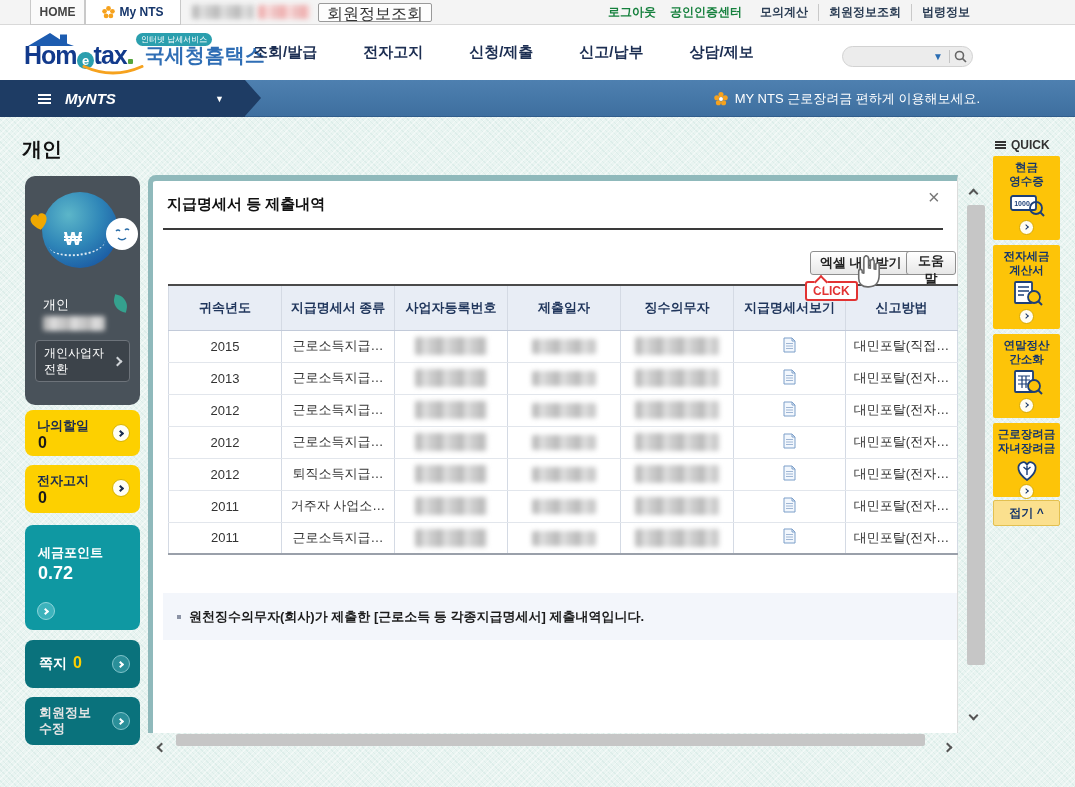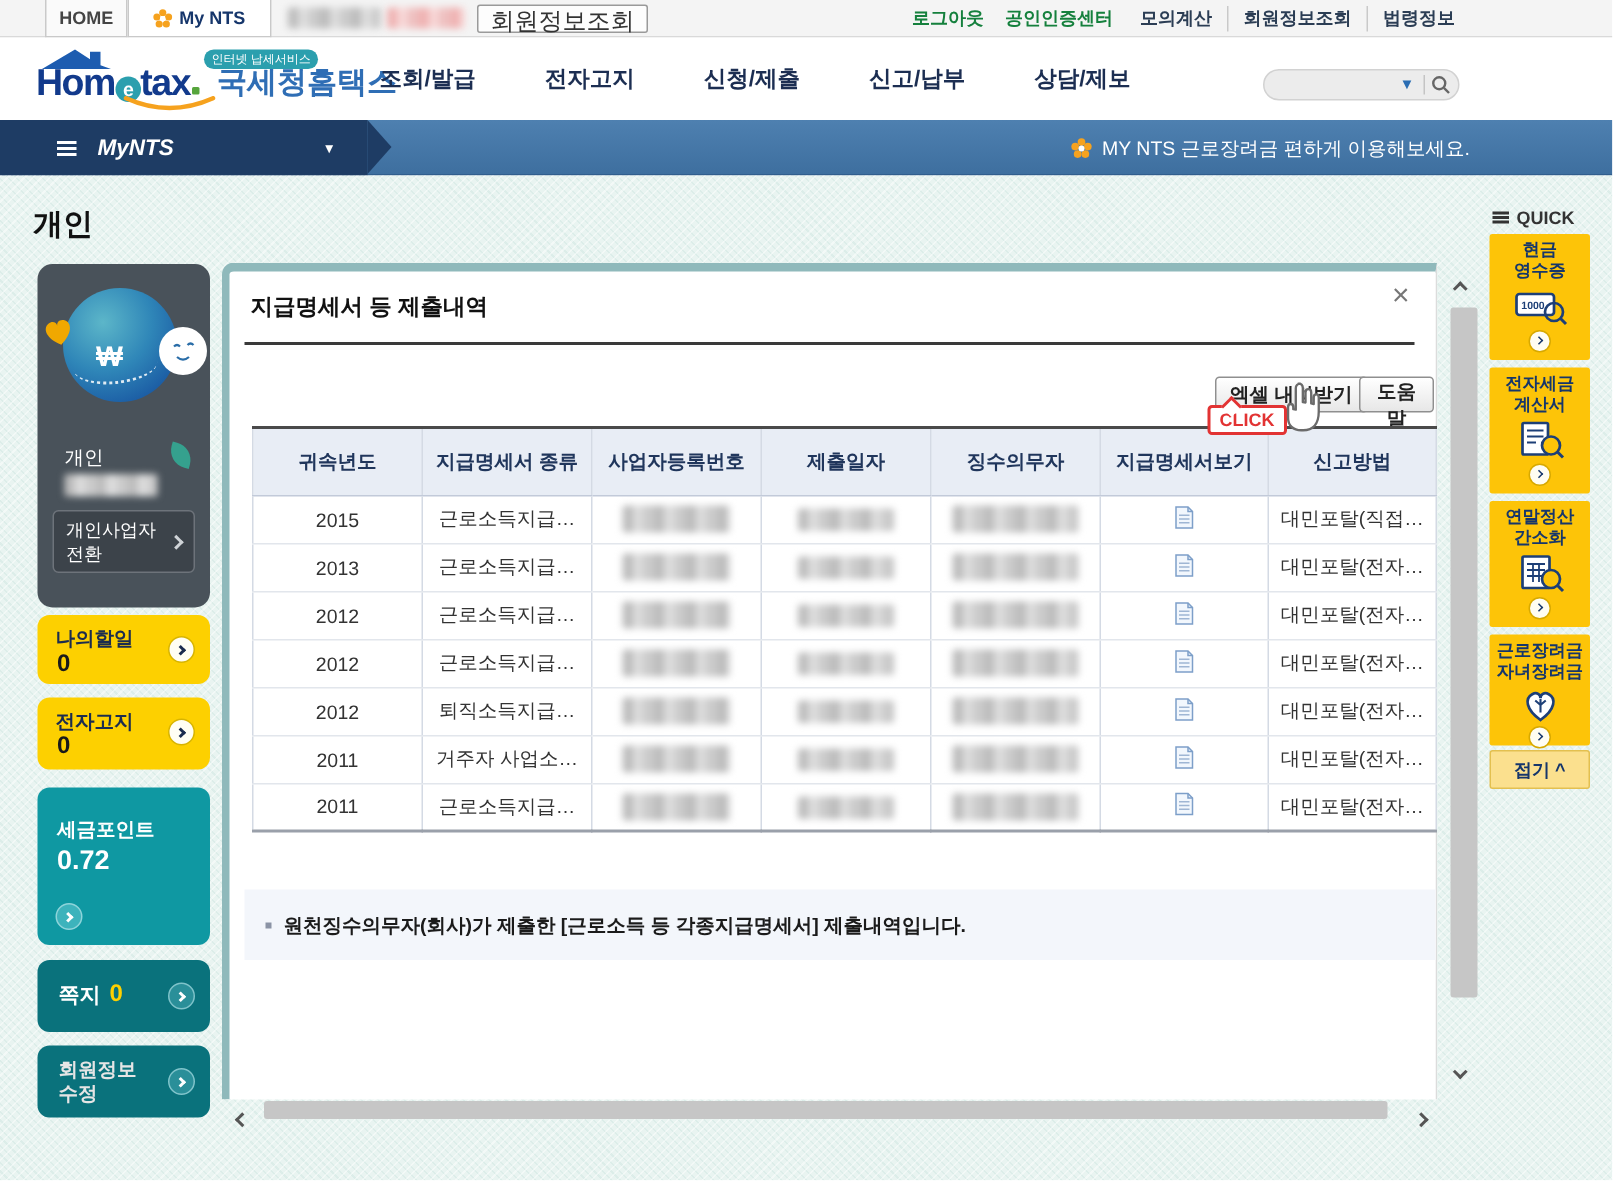--- a/index.html
+++ b/index.html
@@ -105,21 +105,21 @@
 
   
   .panel { position:absolute; left:148px; top:58px; width:810px; height:558px; background:#fff;
            border-left:5px solid #8fb9bb; border-top:6px solid #8fb9bb; border-right:1px solid #dcdcdc; border-radius:8px 0 0 0; }
   .panel-title { position:absolute; left:14px; top:14px; font-size:15px; font-weight:bold; color:#111; }
   .panel-close { position:absolute; left:775px; top:6px; font-size:20px; color:#777; background:none; border:none; line-height:1; font-family:inherit; cursor:pointer; }
   .panel-divider { position:absolute; left:10px; top:47px; width:780px; height:2px; background:#3a3a3a; }
   .pbtn { position:absolute; top:70px; height:24px; font-size:13px; font-weight:bold; color:#222; font-family:inherit;
           background:linear-gradient(#ffffff,#e7e7e7); border:1px solid #8f8f8f; border-radius:3px; padding:0 9px; }
   .btn-excel { left:657px; } .btn-help { left:753px; width:50px; }
-  .click-bubble { position:absolute; left:652px; top:89px; background:#fff; border:2px solid #e23333; border-radius:3px;
+  .click-bubble { position:absolute; left:652px; top:100px; background:#fff; border:2px solid #e23333; border-radius:3px;
                   color:#e23333; font-size:12px; font-weight:bold; padding:1px 6px; z-index:6;text-align:right; }
   .click-bubble::before { content:''; position:absolute; top:-6px; left:9px; width:8px; height:8px; background:#fff;
                   border-left:2px solid #e23333; border-top:2px solid #e23333; transform:rotate(45deg); }
   .hand-cursor { position:absolute; left:701px; top:72px; z-index:7; }
 
   .sub-table { position:absolute; left:15px; top:103px; width:789px; border-collapse:collapse; table-layout:fixed;
                border-top:2px solid #4a4a4a; border-bottom:2px solid #9aa0aa; border-left:1px solid #d4dae4; border-right:1px solid #d4dae4; }
   .sub-table th { height:45px; background:#e8edf5; font-size:13px; font-weight:bold; color:#20365c;
                   border-bottom:1px solid #c2cad9; }
   .sub-table th + th, .sub-table td + td { border-left:1px solid #d4dae4; }

